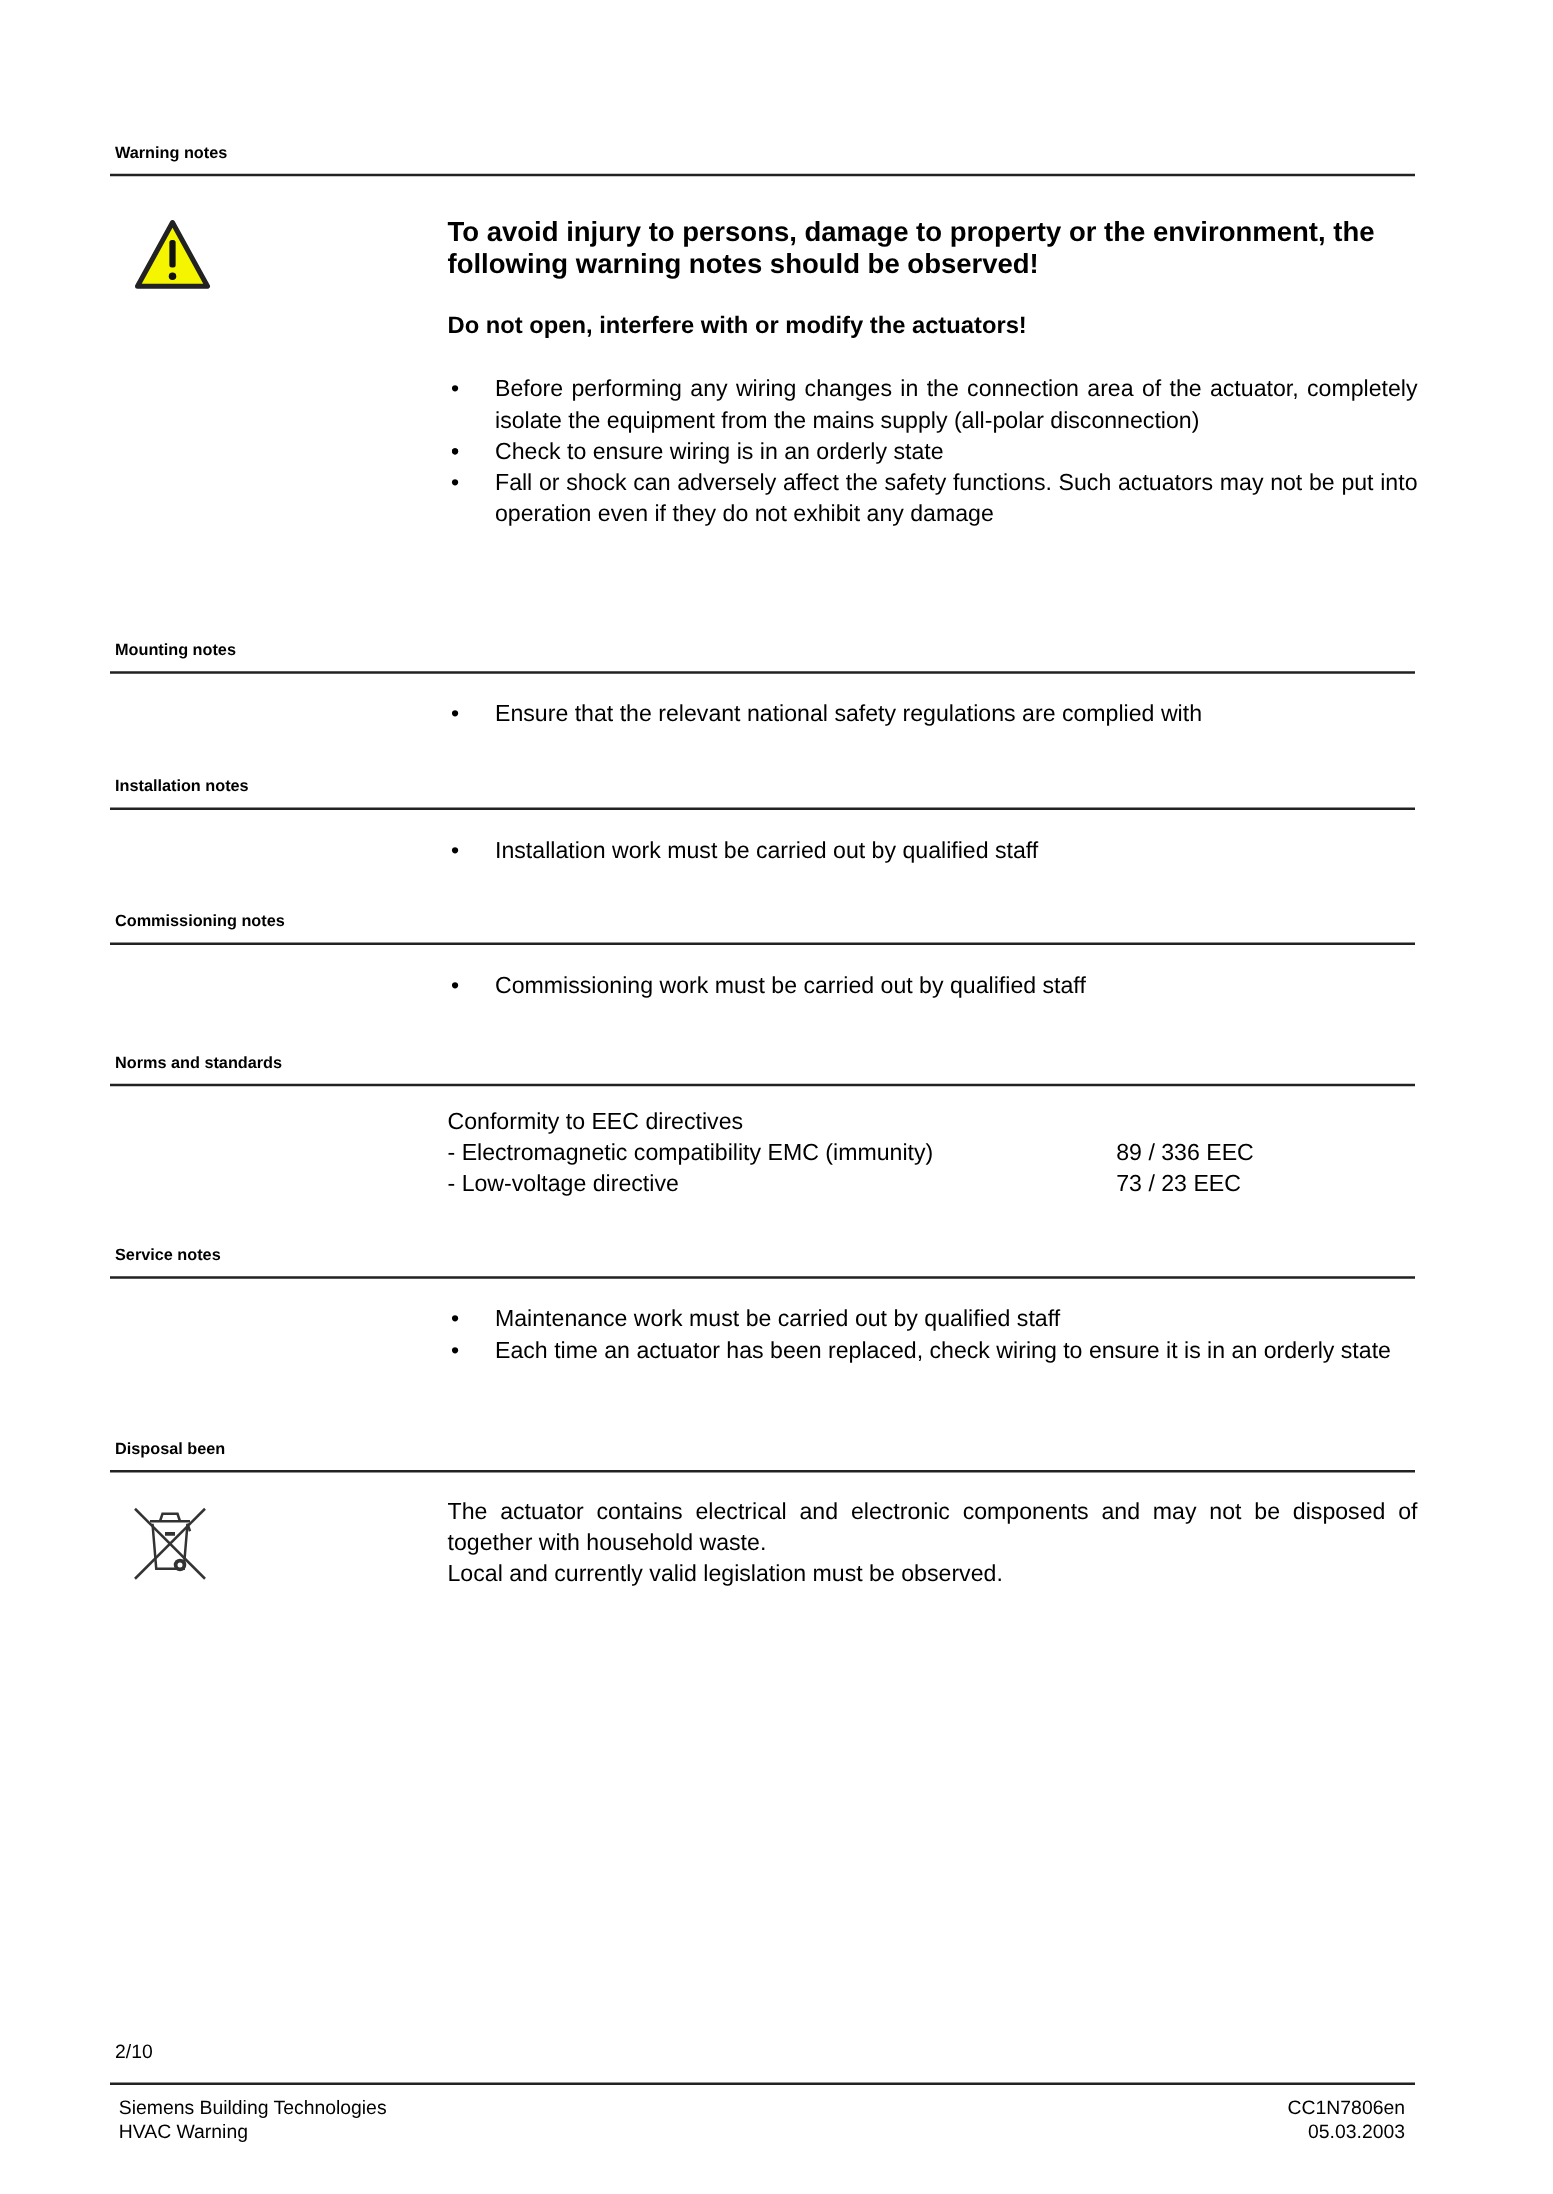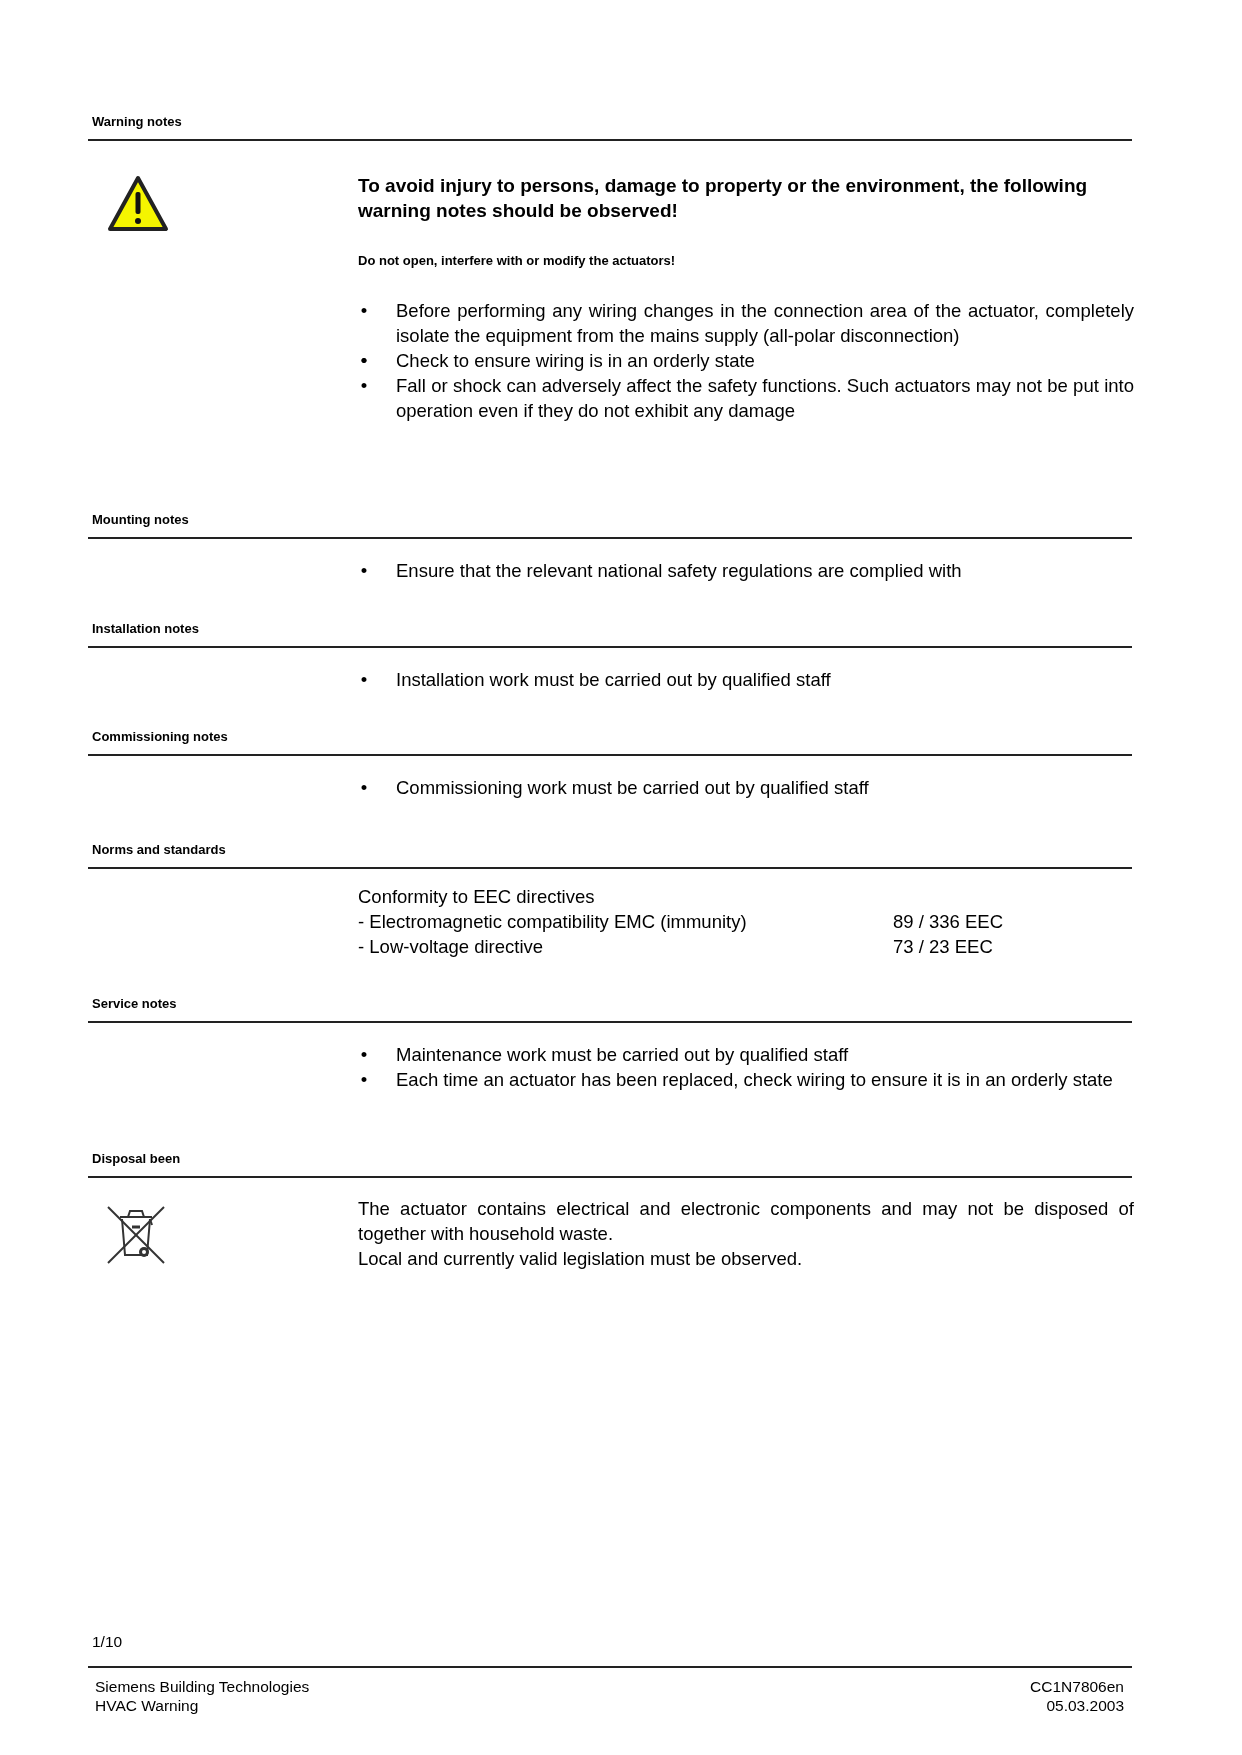--- a/index.html
+++ b/index.html
@@ -33,22 +33,22 @@
   <div class="section" style="top:110px;">
     <div class="sec-title">Warning notes</div>
     <div class="sec-rule"></div>
   </div>
   <svg class="icon-warning" viewBox="0 0 62 58">
     <polygon points="31,3 59,54 3,54" fill="#f5f500" stroke="#222" stroke-width="4" stroke-linejoin="round"></polygon>
     <rect x="28.5" y="17" width="5" height="22" rx="2" fill="#111"></rect>
     <circle cx="31" cy="46" r="3" fill="#111"></circle>
   </svg>
   <div class="col-right" style="top:173px;">
-    <div class="bold" style="font-size:19px;">To avoid injury to persons, damage to property or the environment, the following warning notes should be observed!</div>
-    <div class="bold" style="margin-top:25px;font-size:13px;">Do not open, interfere with or modify the actuators!</div>
+    <div class="bold" style="font-size:22px;">To avoid injury to persons, damage to property or the environment, the following warning notes should be observed!</div>
+    <div class="bold" style="margin-top:25px;font-size:19px;">Do not open, interfere with or modify the actuators!</div>
     <ul class="blist" style="margin-top:25px;">
       <li><span class="bullet">•</span><span>Before performing any wiring changes in the connection area of the actuator, com­pletely isolate the equipment from the mains supply (all-polar disconnection)</span></li>
       <li><span class="bullet">•</span></li>
       <li><span class="bullet">•</span><span>Check to ensure wiring is in an orderly state</span></li>
       <li><span class="bullet">•</span><span>Fall or shock can adversely affect the safety functions. Such actuators may not be put into operation even if they do not exhibit any damage</span></li>
     </ul>
   </div>
 
   <div class="section" style="top:508px;">
     <div class="sec-title">Mounting notes</div>
@@ -122,21 +122,21 @@
       <line x1="58" y1="2" x2="2" y2="58"></line>
     </g>
     <circle cx="38" cy="47" r="5" fill="#333"></circle>
     <circle cx="38" cy="47" r="2" fill="#fff"></circle>
   </svg>
   <div class="col-right" style="top:1196px;">
     <div style="text-align:justify;">The actuator contains electrical and electronic components and may not be disposed of together with household waste.</div>
     <div>Local and currently valid legislation must be observed.</div>
   </div>
 
-  <div class="footer" style="left:92px; top:1632px;">1/10</div>
+  <div class="footer" style="left:92px; top:1632px;">2/10</div>
   <div class="footer-rule"></div>
   <div class="footer" style="left:95px; top:1677px;">
     <div>Siemens Building Technologies</div>
     <div>HVAC Warning</div>
   </div>
   <div class="footer" style="right:118px; top:1677px; text-align:right;">
     <div>CC1N7806en</div>
     <div>05.03.2003</div>
   </div>
 </div>

